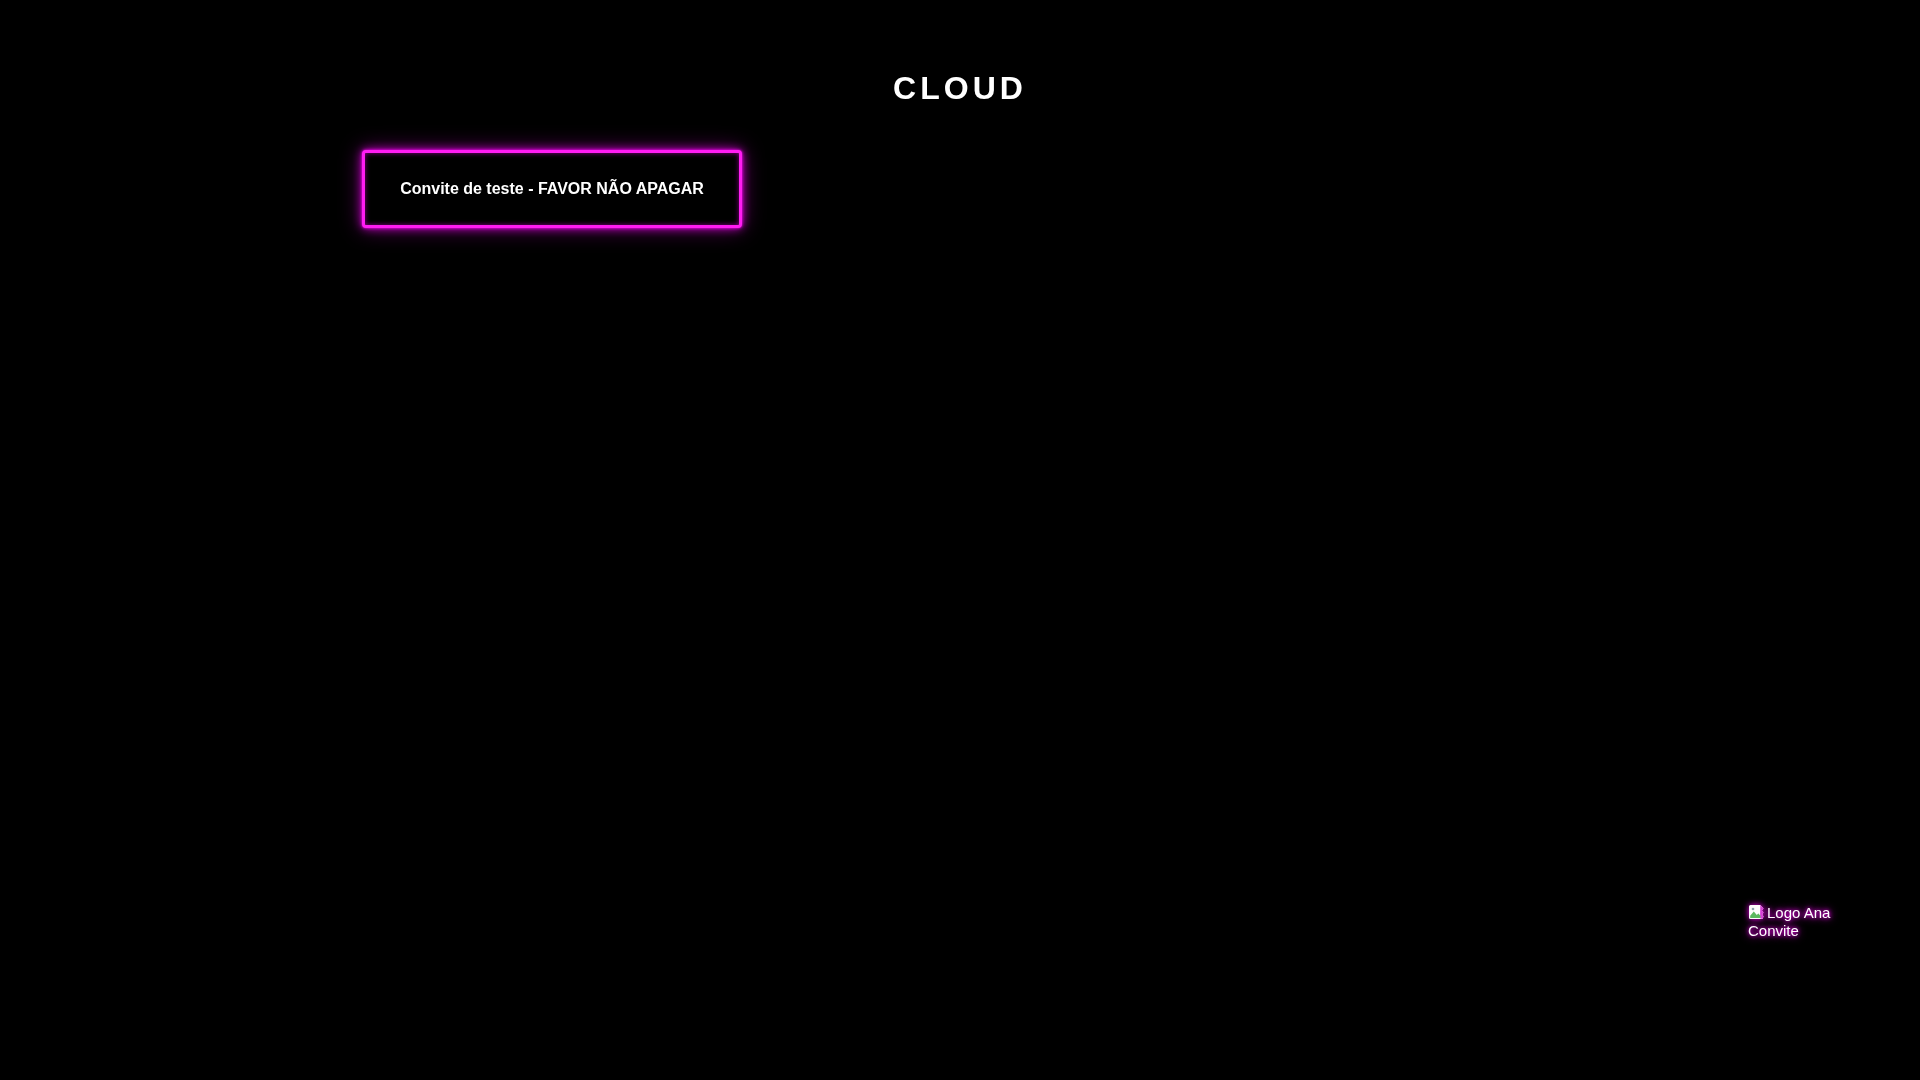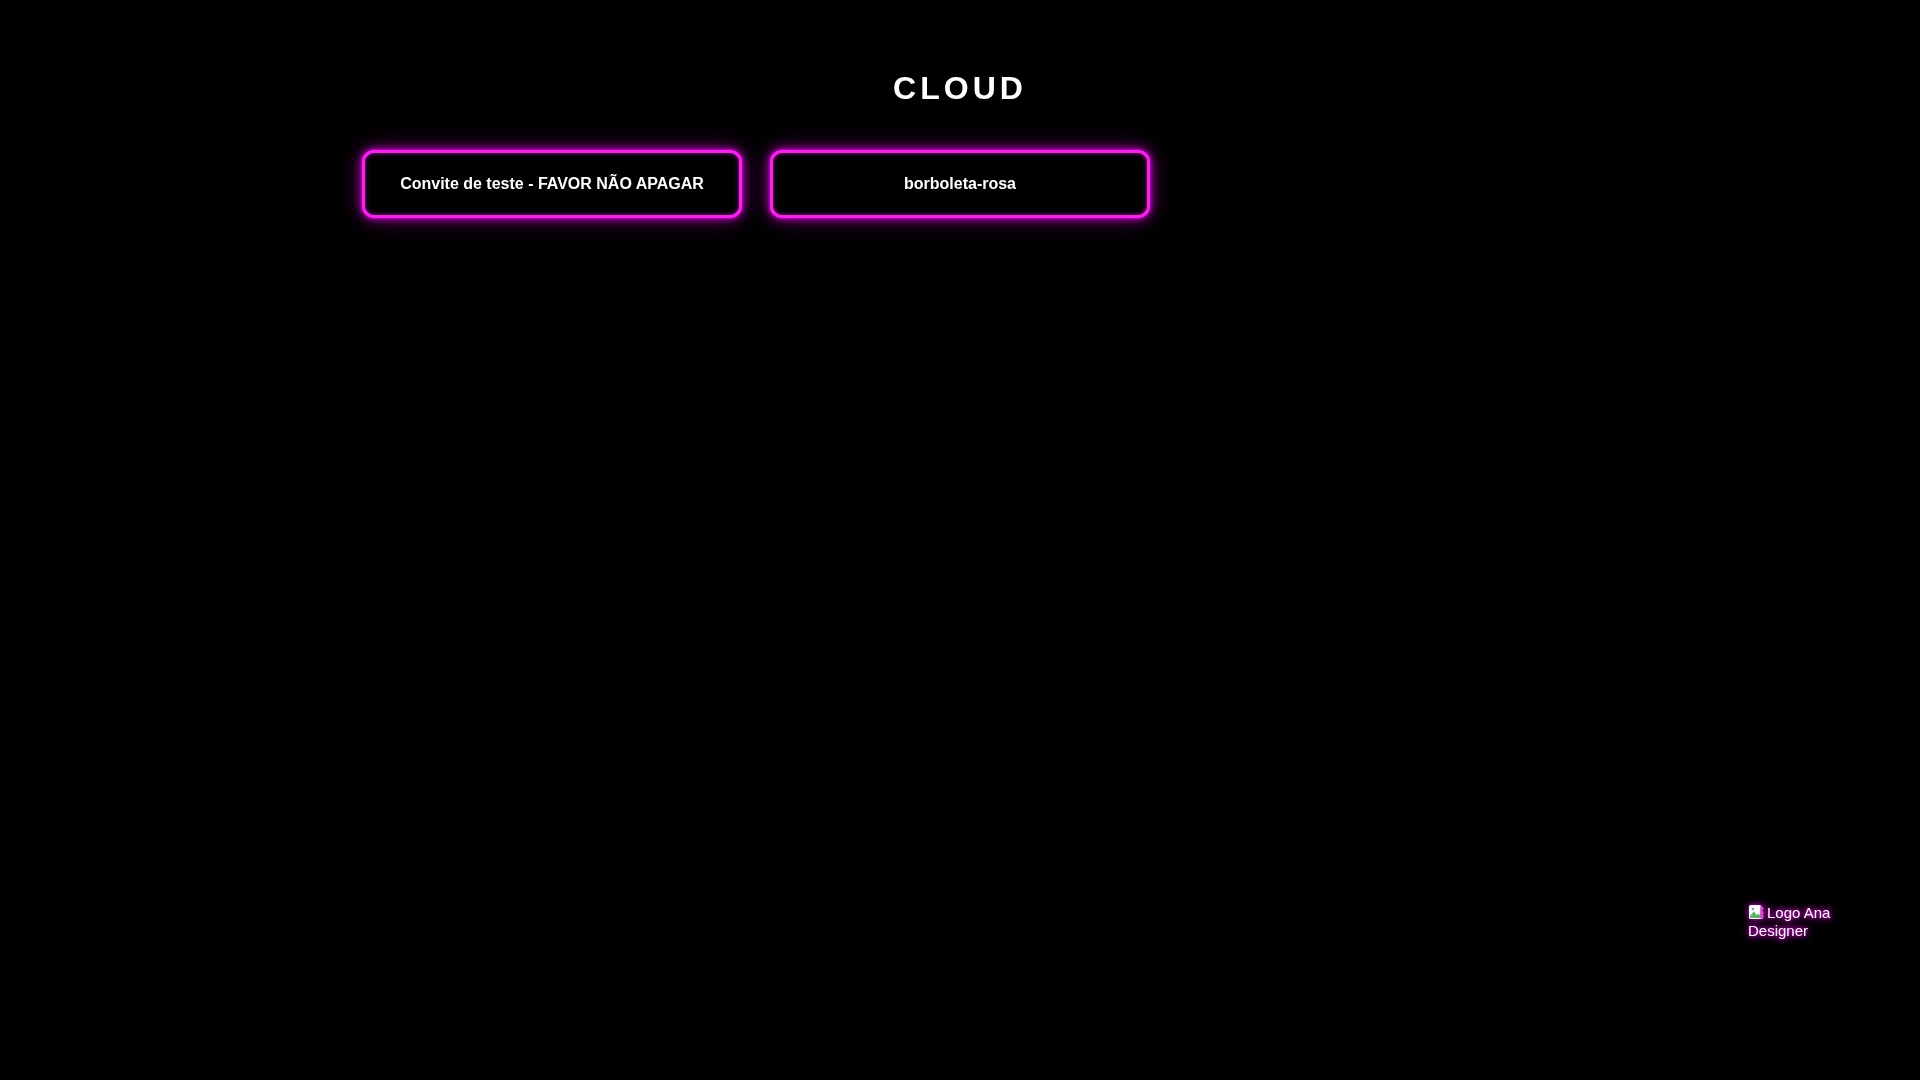--- a/index.html
+++ b/index.html
@@ -27,24 +27,24 @@
   .cards-grid {
     width: 1196px;
     margin: 43px auto 0 auto;
     display: grid;
     grid-template-columns: repeat(3, 1fr);
     column-gap: 28px;
     row-gap: 24px;
   }
   .neon-card {
     box-sizing: border-box;
-    height: 68px;
+    height: 78px;
     background: #000000;
     border: 3px solid #ff1df2;
-    border-radius: 12px;
+    border-radius: 4px;
     display: flex;
     align-items: center;
     justify-content: center;
     text-align: center;
     cursor: pointer;
     box-shadow:
       0 0 3px #ff00ff,
       0 0 10px rgba(255, 0, 255, 0.75),
       0 0 22px rgba(255, 0, 255, 0.40),
       inset 0 0 5px rgba(255, 0, 255, 0.55);
@@ -75,25 +75,22 @@
 </style>
 </head>
 <body>
 
 <h1 class="page-title">CLOUD</h1>
 
 <div class="cards-grid">
   <div class="neon-card">
     <span class="card-label">Convite de teste - FAVOR NÃO APAGAR</span>
   </div>
-  <div class="neon-card">
-    <span class="card-label">borboleta-rosa</span>
-  </div>
 </div>
 
 <div class="footer-logo">
   <svg width="18" height="16" viewBox="0 0 18 16" aria-hidden="true">
     <path d="M2.5 1h9.8l3.2 3.4-1.6 2.1 1.6 2.1-1.2 1.6 1.2 2.4-.9 2.4H2.5A1.5 1.5 0 0 1 1 13.5v-11A1.5 1.5 0 0 1 2.5 1z" fill="#fdfdfd"></path>
     <path d="M12.3 1l3.2 3.4-1.6 2.1 1.6 2.1-1.2 1.6 1.2 2.4-.9 2.4-2.6-.7z" fill="#d63fd6"></path>
     <circle cx="5" cy="5" r="1.3" fill="#90a4ae"></circle>
     <path d="M2.2 11.8l3.6-4.2 3 3.5 1.5-1.5 2.2 2.2v2.2H2.2z" fill="#5cb860"></path>
-  </svg><span>Logo Ana Designer</span>
+  </svg><span>Logo Ana Convite</span>
 </div>
 
 </body></html>

